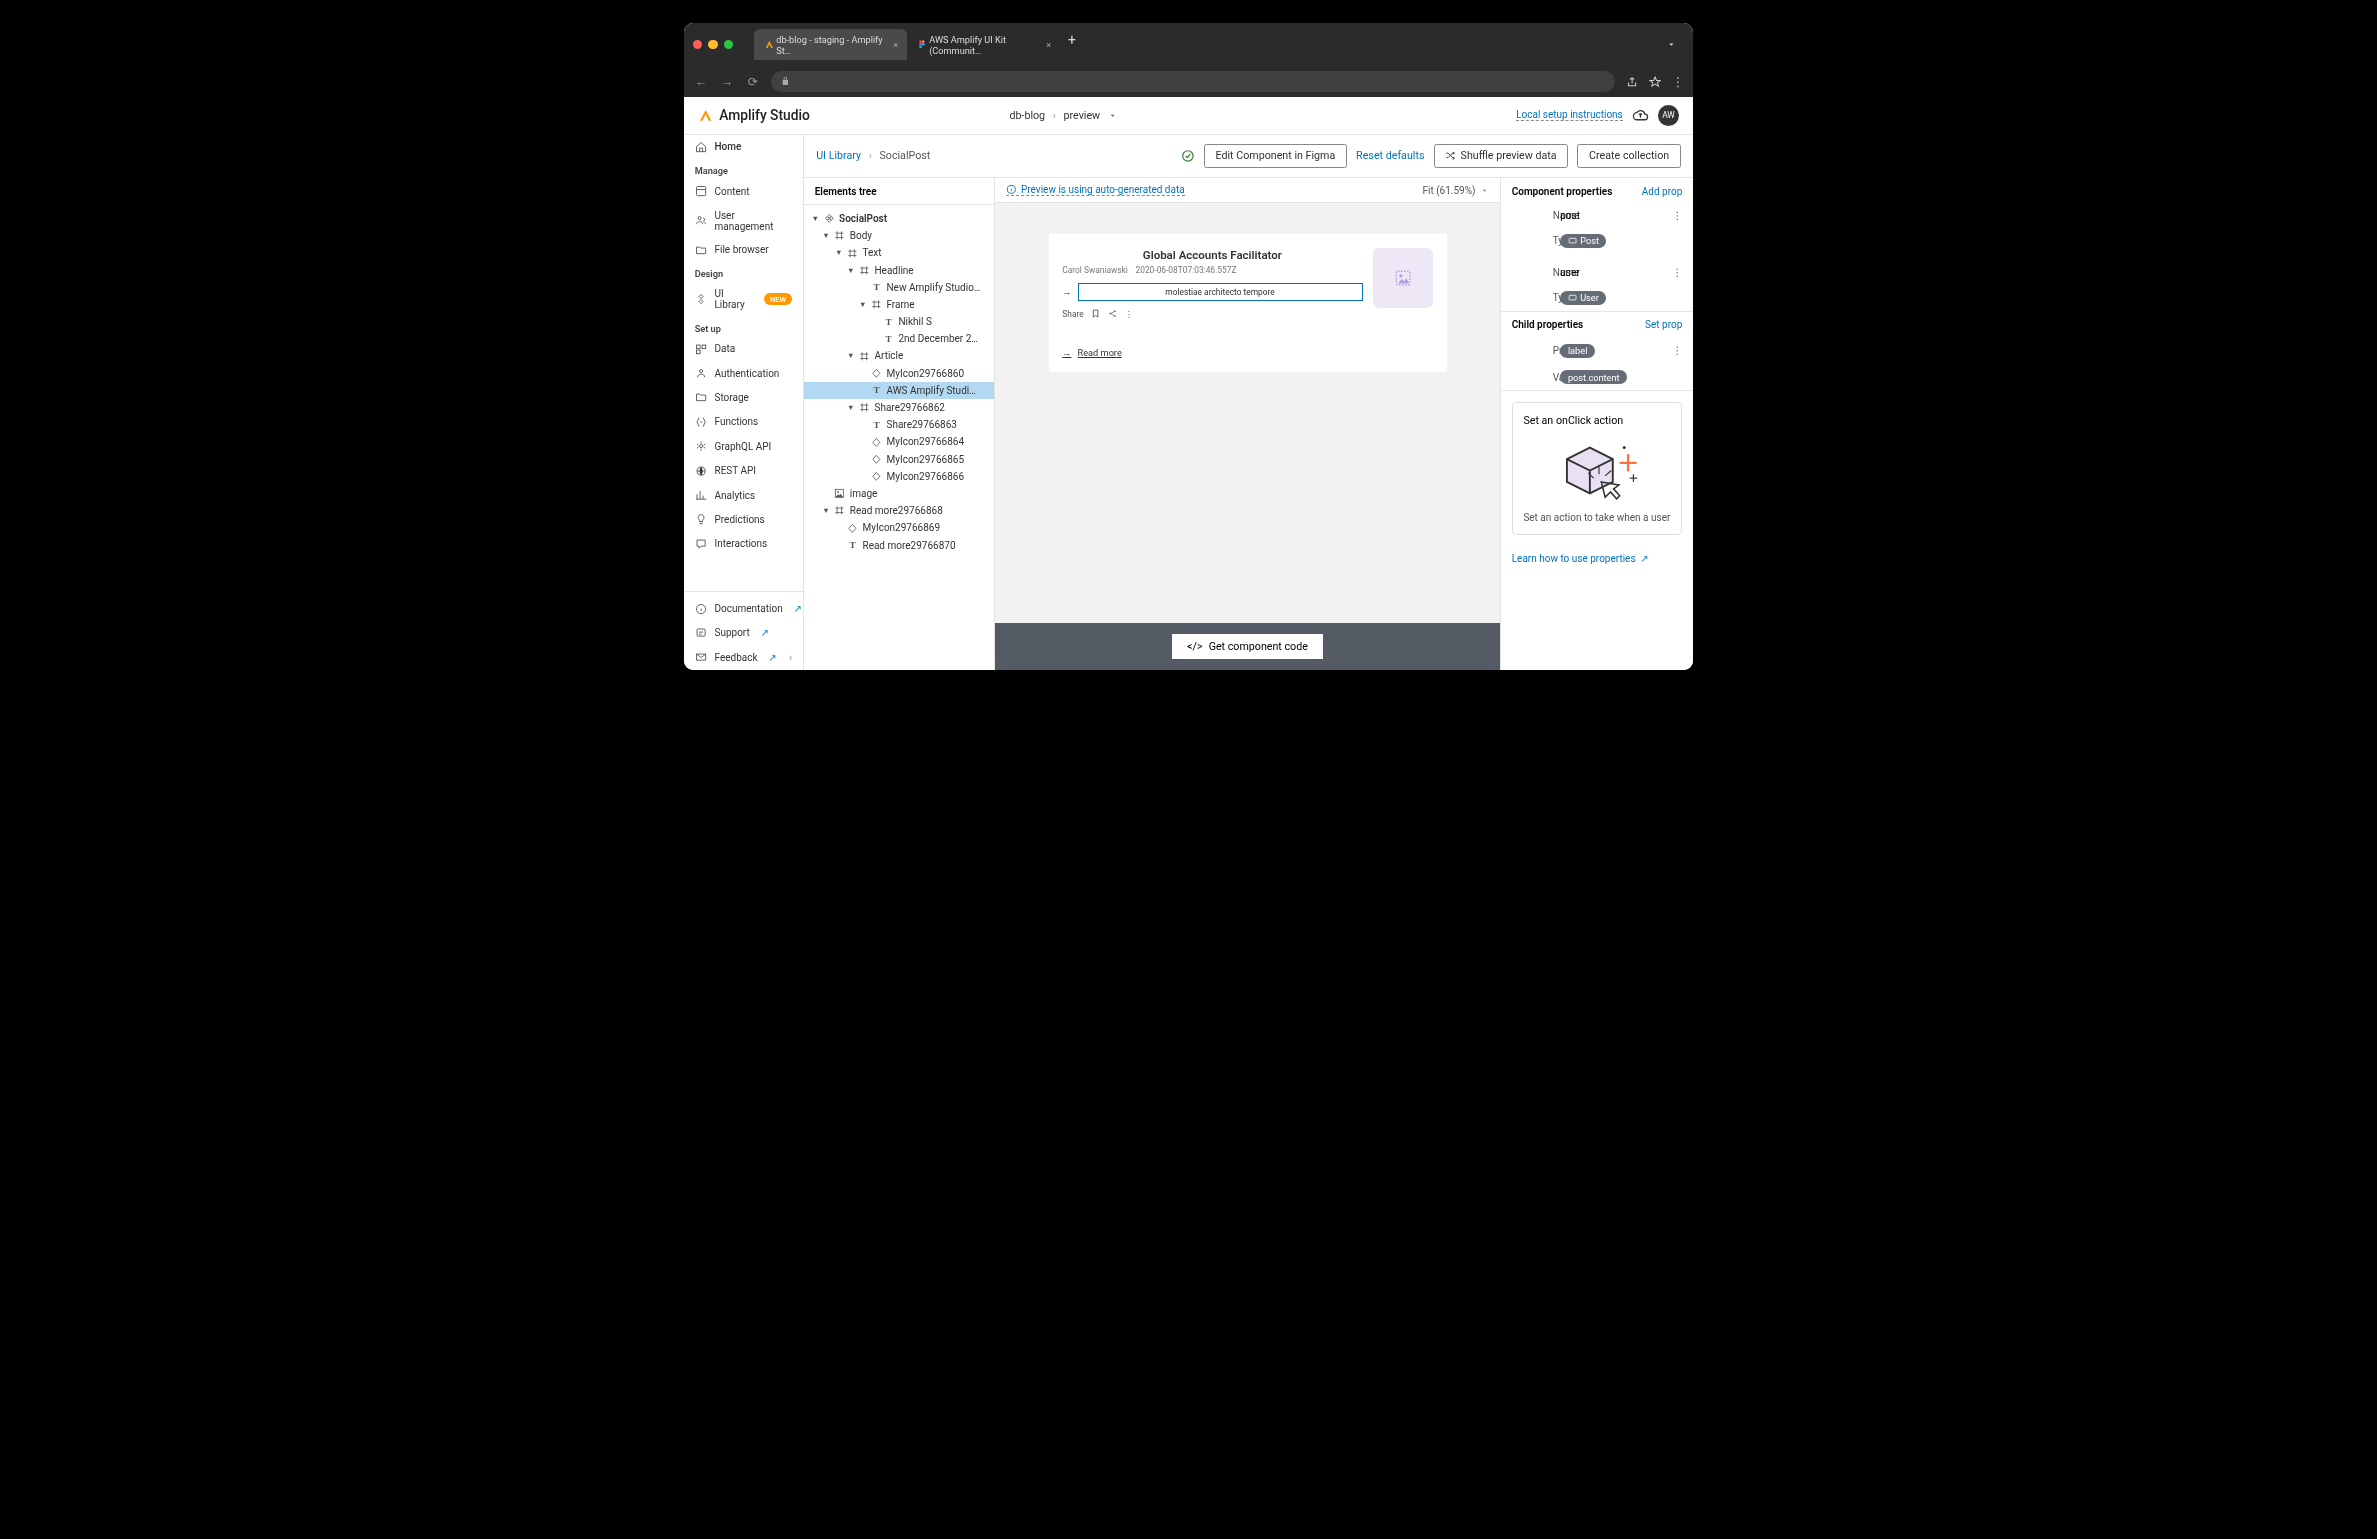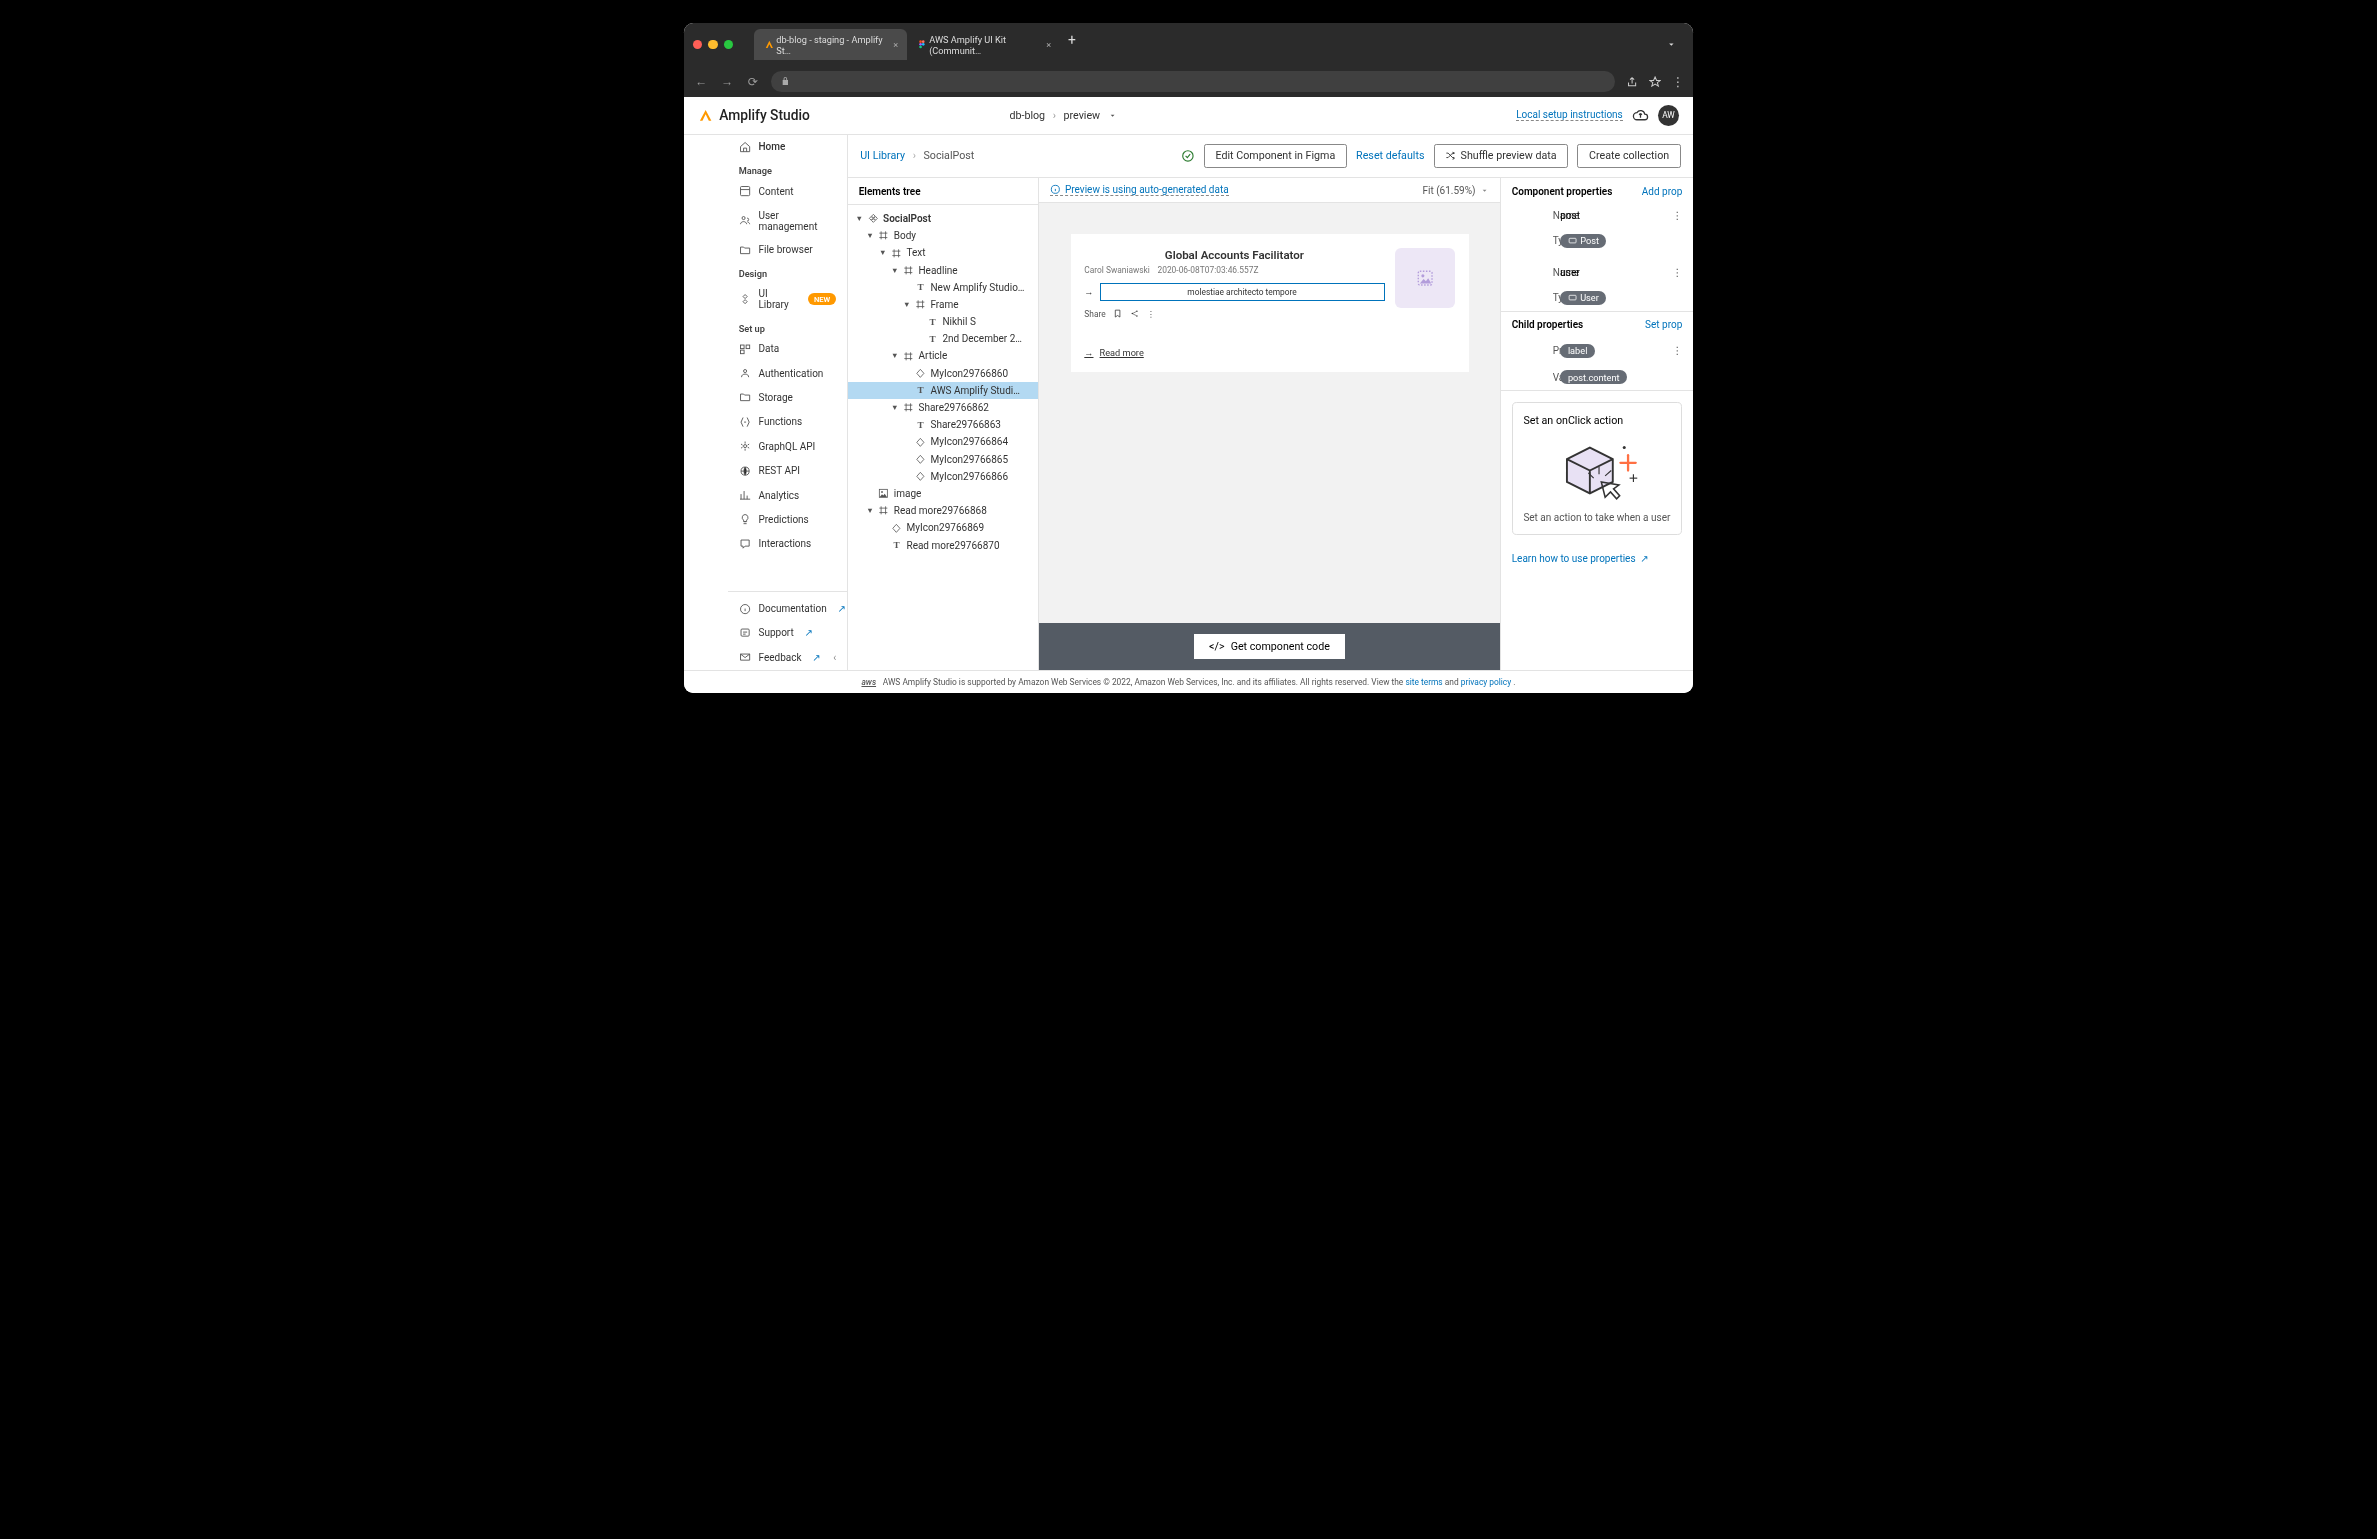--- a/index.html
+++ b/index.html
@@ -28,21 +28,21 @@
 .amplify-logo { width: 15.3px; height: 15.3px; }
 .logo-text { font-size: 13.8px; font-weight: 500; color: #222; }
 .bc { display: flex; align-items: center; gap: 7.6px; margin-left: auto; margin-right: auto; color: #333; font-size: 10.7px; }
 .bc .chev { color: #999; }
 .header-right { display: flex; align-items: center; gap: 9px; margin-left: auto; }
 .setup-link { color: #0073bb; font-size: 10px; border-bottom: 0.8px dashed #888; cursor: pointer; }
 .cloud-icon { width: 17px; height: 17px; }
 .avatar { width: 21.4px; height: 21.4px; border-radius: 50%; background: #333; color: #fff; font-size: 8.4px; display: flex; align-items: center; justify-content: center; }
 
 .main-layout { display: flex; height: 535px; background: #fff; }
-.sidebar { width: 120px; border-right: 0.8px solid #e3e3e3; display: flex; flex-direction: column; overflow-y: auto; margin-left: 44px; }
+.sidebar { width: 120px; border-right: 0.8px solid #e3e3e3; display: flex; flex-direction: column; overflow-y: auto; }
 .sb-item { display: flex; align-items: center; gap: 7.6px; padding: 6.1px 10.7px; font-size: 10px; color: #333; cursor: pointer; }
 .sb-item.active { background: #fff; font-weight: 500; }
 .sb-section { padding: 6.1px 10.7px 3.1px; font-size: 9.2px; font-weight: 600; color: #444; }
 .sb-icon { width: 12.2px; height: 12.2px; flex-shrink: 0; display: flex; align-items: center; justify-content: center; }
 .new-badge { background: #ff9900; color: #fff; font-size: 7.6px; font-weight: 600; padding: 1.5px 6.1px; border-radius: 7.6px; }
 .sb-bottom { margin-top: auto; border-top: 0.8px solid #e3e3e3; padding-top: 4.6px; }
 .sb-bottom .sb-item { justify-content: flex-start; }
 .ext-icon { color: #0073bb; margin-left: 3.1px; }
 .collapse-btn { margin-left: auto; color: #888; }
 
@@ -709,22 +709,14 @@
           </div>
           <div class="learn-link">
             <span>Learn how to use properties</span>
             <span>↗</span>
           </div>
         </div>
       </div>
     </div>
   </div>
 
-  <div class="footer">
-    <span class="aws-mark">aws</span>
-    <span>AWS Amplify Studio is supported by Amazon Web Services © 2022, Amazon Web Services, Inc. and its affiliates. All rights reserved. View the </span>
-    <a>site terms</a>
-    <span> and </span>
-    <a>privacy policy</a>
-    <span> .</span>
-  </div>
 </div>
 
 
 </body></html>

